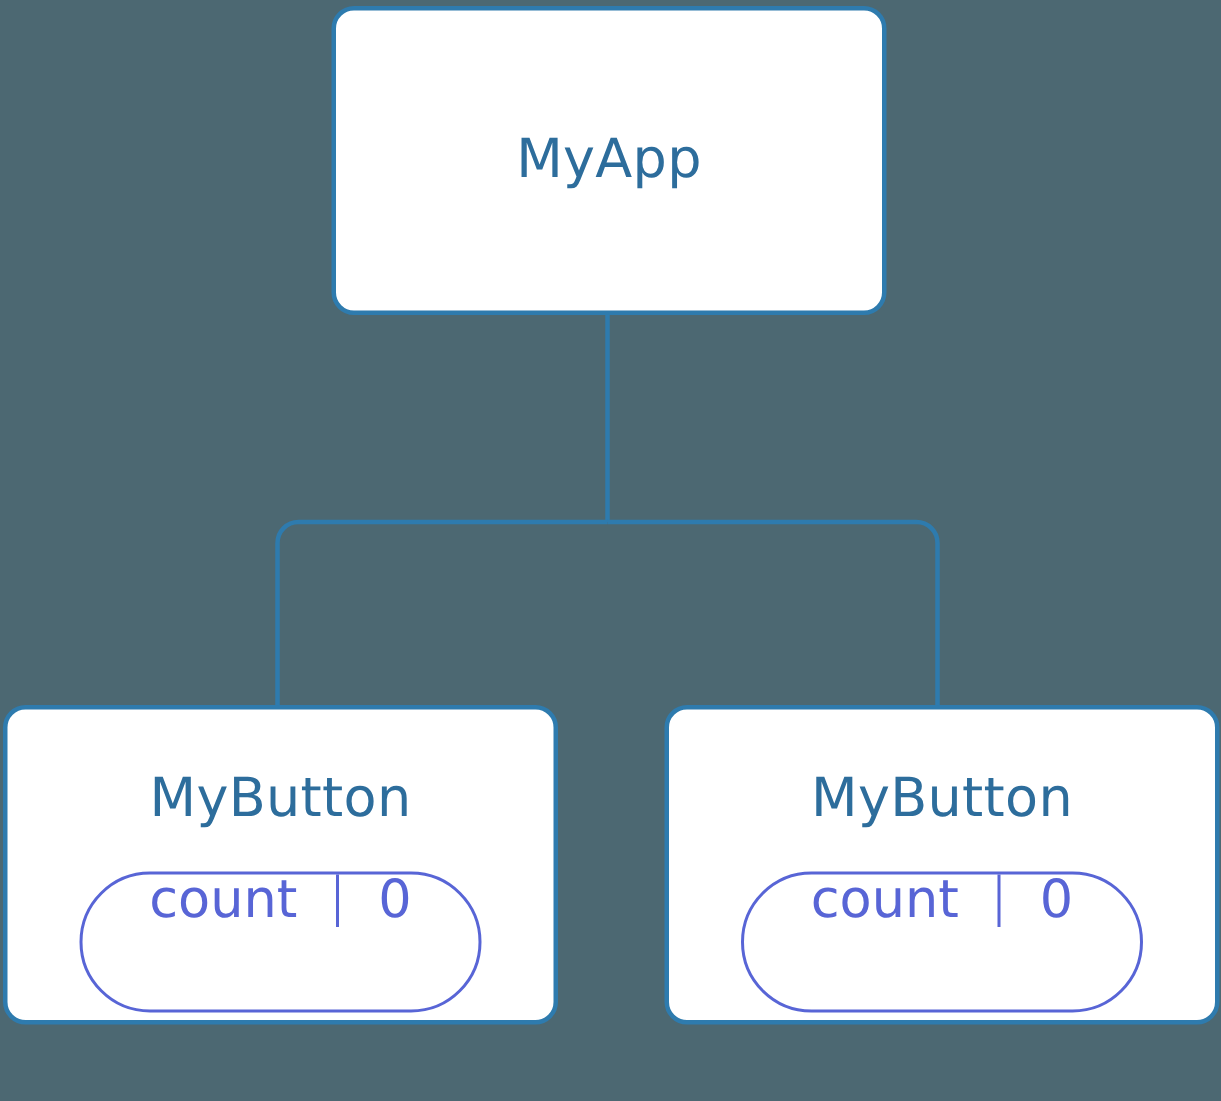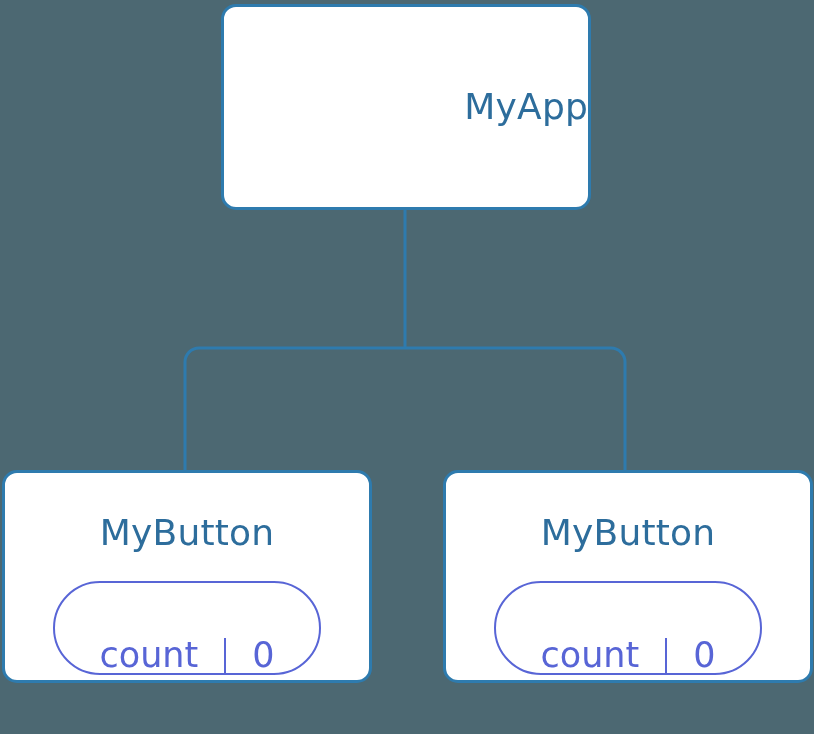--- a/index.html
+++ b/index.html
@@ -43,21 +43,20 @@
     flex-direction: column;
     align-items: center;
   }
 
   .node-root {
     left: 221px;
     top: 4px;
     width: 370px;
     height: 206px;
     justify-content: center;
-    align-items: flex-end;
   }
 
   .node-child {
     top: 470px;
     width: 370px;
     height: 213px;
     justify-content: flex-start;
     padding-top: 42px;
   }
 
@@ -74,21 +73,21 @@
   }
 
   
   .state-pill {
     margin-top: 30px;
     box-sizing: border-box;
     height: 94px;
     border: 2px solid #5865d6;
     border-radius: 47px;
     display: flex;
-    align-items: flex-end;
+    align-items: flex-start;
     background: #ffffff;
   }
 
   .state-key {
     display: flex;
     align-items: center;
     justify-content: center;
     padding: 0 26px 0 44px;
     min-width: 131px;
     box-sizing: border-box;

